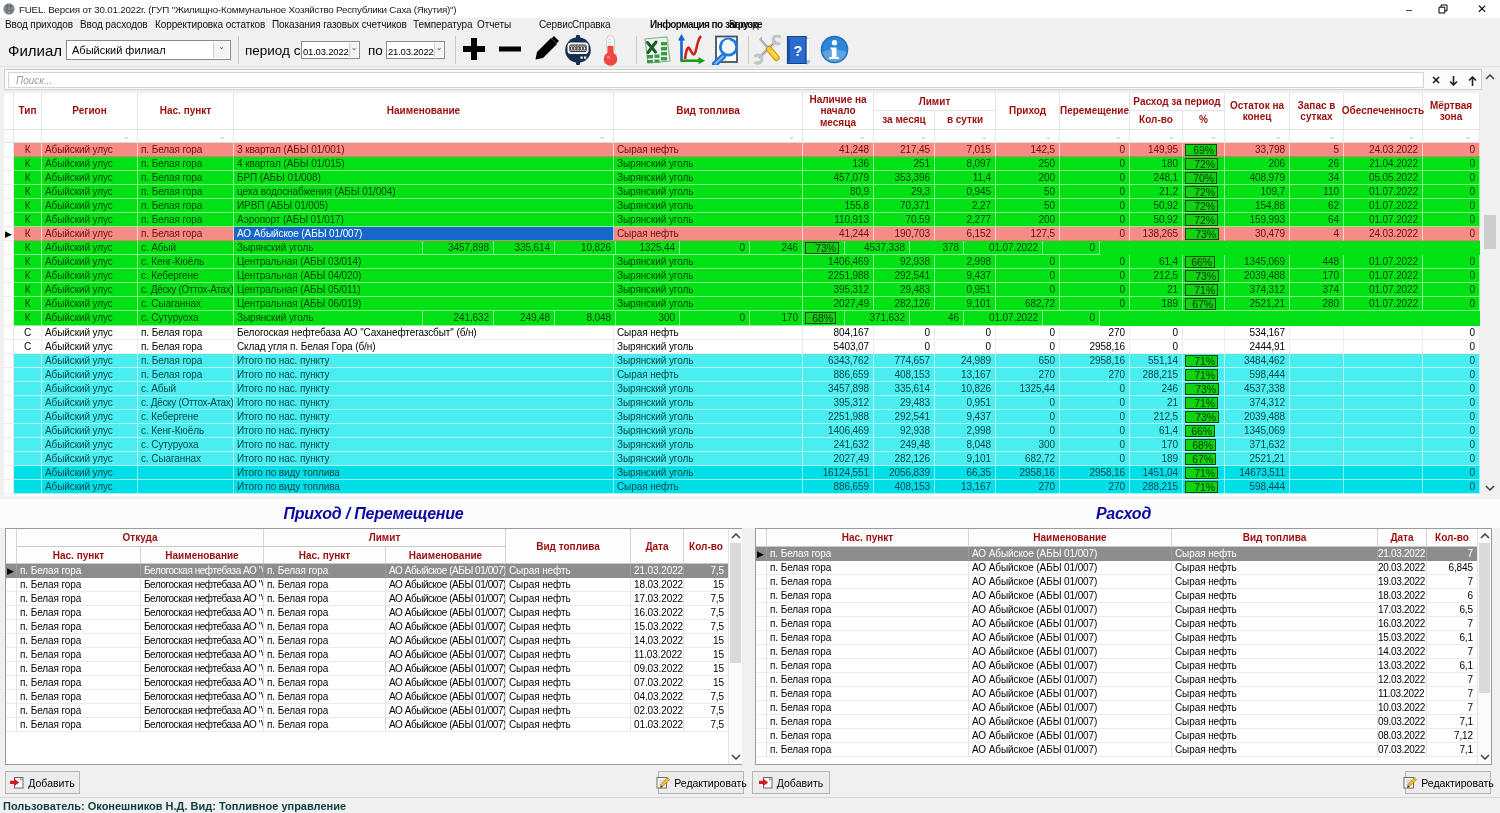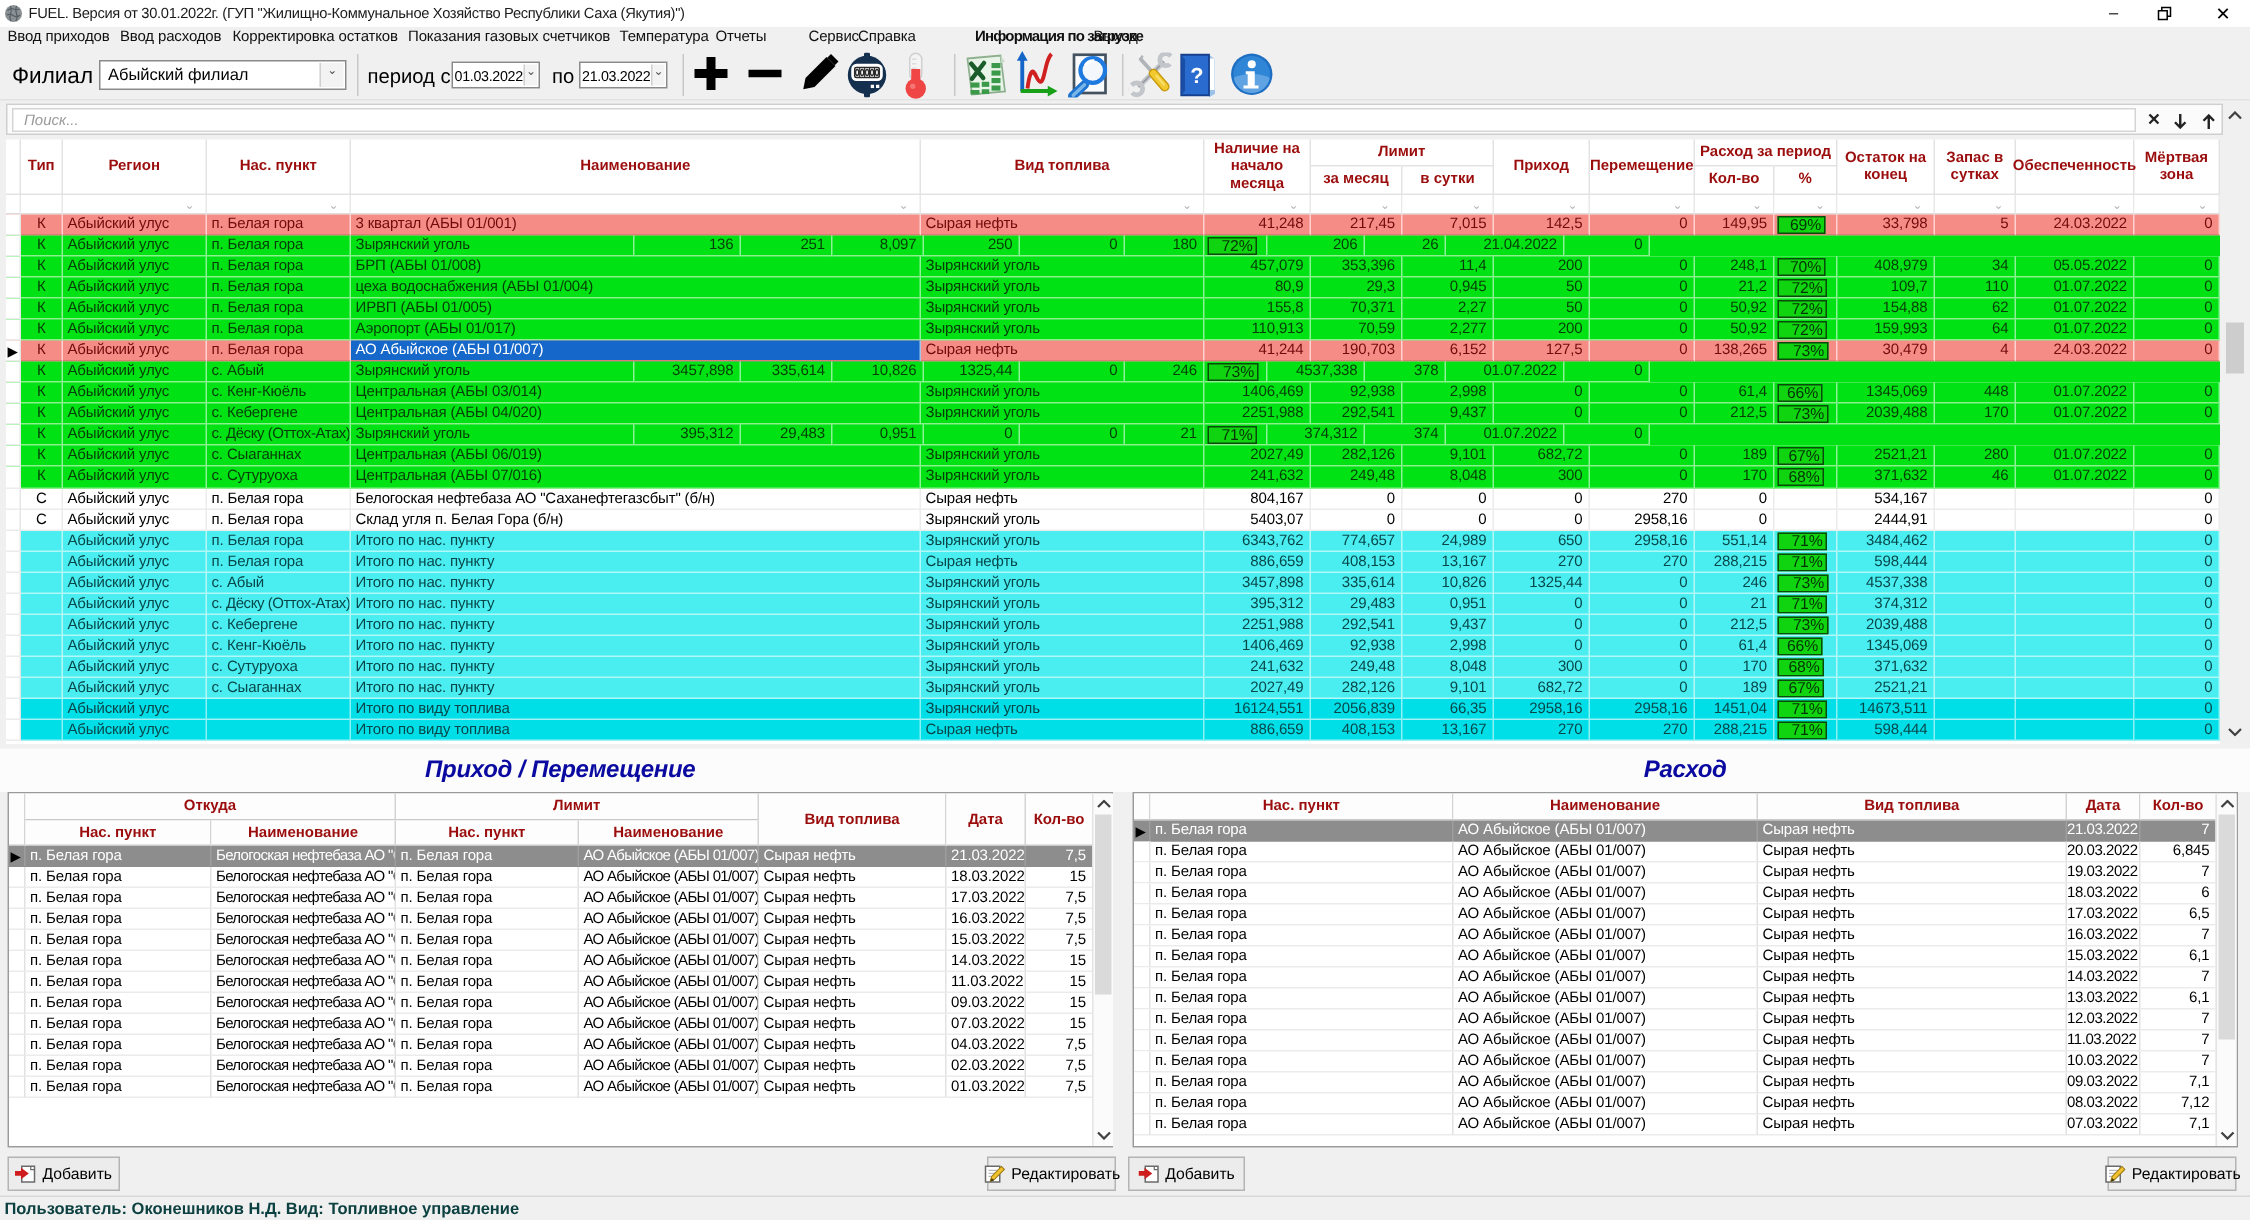--- a/index.html
+++ b/index.html
@@ -281,20 +281,21 @@
 <div class="dc num" style="width:65px">33,798</div>
 <div class="dc num" style="width:54px">5</div>
 <div class="dc num" style="width:79px">24.03.2022</div>
 <div class="dc num" style="width:57px">0</div>
 </div>
 <div class="drow green" style="top:64.04px;height:14.04px">
 <div class="dc ctr" style="width:10px;background:#fff;position:relative;border-right:1px solid #e5e5e5;border-bottom:1px solid #ececec"></div>
 <div class="dc ctr" style="width:28px">К</div>
 <div class="dc txt" style="width:96px">Абыйский улус</div>
 <div class="dc txt" style="width:96px">п. Белая гора</div>
+<div class="dc txt" style="width:380px">4 квартал (АБЫ 01/015)</div>
 <div class="dc txt" style="width:189px">Зырянский уголь</div>
 <div class="dc num" style="width:71px">136</div>
 <div class="dc num" style="width:61px">251</div>
 <div class="dc num" style="width:61px">8,097</div>
 <div class="dc num" style="width:64px">250</div>
 <div class="dc num" style="width:70px">0</div>
 <div class="dc num" style="width:53px">180</div>
 <div class="dc" style="width:42px;padding-left:2px"><span class="pctbar" style="width:33px">72%</span></div>
 <div class="dc num" style="width:65px">206</div>
 <div class="dc num" style="width:54px">26</div>
@@ -452,20 +453,21 @@
 <div class="dc num" style="width:65px">2039,488</div>
 <div class="dc num" style="width:54px">170</div>
 <div class="dc num" style="width:79px">01.07.2022</div>
 <div class="dc num" style="width:57px">0</div>
 </div>
 <div class="drow green" style="top:190.40px;height:14.04px">
 <div class="dc ctr" style="width:10px;background:#fff;position:relative;border-right:1px solid #e5e5e5;border-bottom:1px solid #ececec"></div>
 <div class="dc ctr" style="width:28px">К</div>
 <div class="dc txt" style="width:96px">Абыйский улус</div>
 <div class="dc txt" style="width:96px;letter-spacing:-0.3px">с. Дёску (Оттох-Атах)</div>
+<div class="dc txt" style="width:380px">Центральная (АБЫ 05/011)</div>
 <div class="dc txt" style="width:189px">Зырянский уголь</div>
 <div class="dc num" style="width:71px">395,312</div>
 <div class="dc num" style="width:61px">29,483</div>
 <div class="dc num" style="width:61px">0,951</div>
 <div class="dc num" style="width:64px">0</div>
 <div class="dc num" style="width:70px">0</div>
 <div class="dc num" style="width:53px">21</div>
 <div class="dc" style="width:42px;padding-left:2px"><span class="pctbar" style="width:33px">71%</span></div>
 <div class="dc num" style="width:65px">374,312</div>
 <div class="dc num" style="width:54px">374</div>
@@ -489,21 +491,20 @@
 <div class="dc num" style="width:65px">2521,21</div>
 <div class="dc num" style="width:54px">280</div>
 <div class="dc num" style="width:79px">01.07.2022</div>
 <div class="dc num" style="width:57px">0</div>
 </div>
 <div class="drow green" style="top:218.48px;height:14.04px">
 <div class="dc ctr" style="width:10px;background:#fff;position:relative;border-right:1px solid #e5e5e5;border-bottom:1px solid #ececec"></div>
 <div class="dc ctr" style="width:28px">К</div>
 <div class="dc txt" style="width:96px">Абыйский улус</div>
 <div class="dc txt" style="width:96px">с. Сутуруоха</div>
-<div class="dc txt" style="width:380px">Центральная (АБЫ 07/016)</div>
 <div class="dc txt" style="width:189px">Зырянский уголь</div>
 <div class="dc num" style="width:71px">241,632</div>
 <div class="dc num" style="width:61px">249,48</div>
 <div class="dc num" style="width:61px">8,048</div>
 <div class="dc num" style="width:64px">300</div>
 <div class="dc num" style="width:70px">0</div>
 <div class="dc num" style="width:53px">170</div>
 <div class="dc" style="width:42px;padding-left:2px"><span class="pctbar" style="width:31px">68%</span></div>
 <div class="dc num" style="width:65px">371,632</div>
 <div class="dc num" style="width:54px">46</div>

